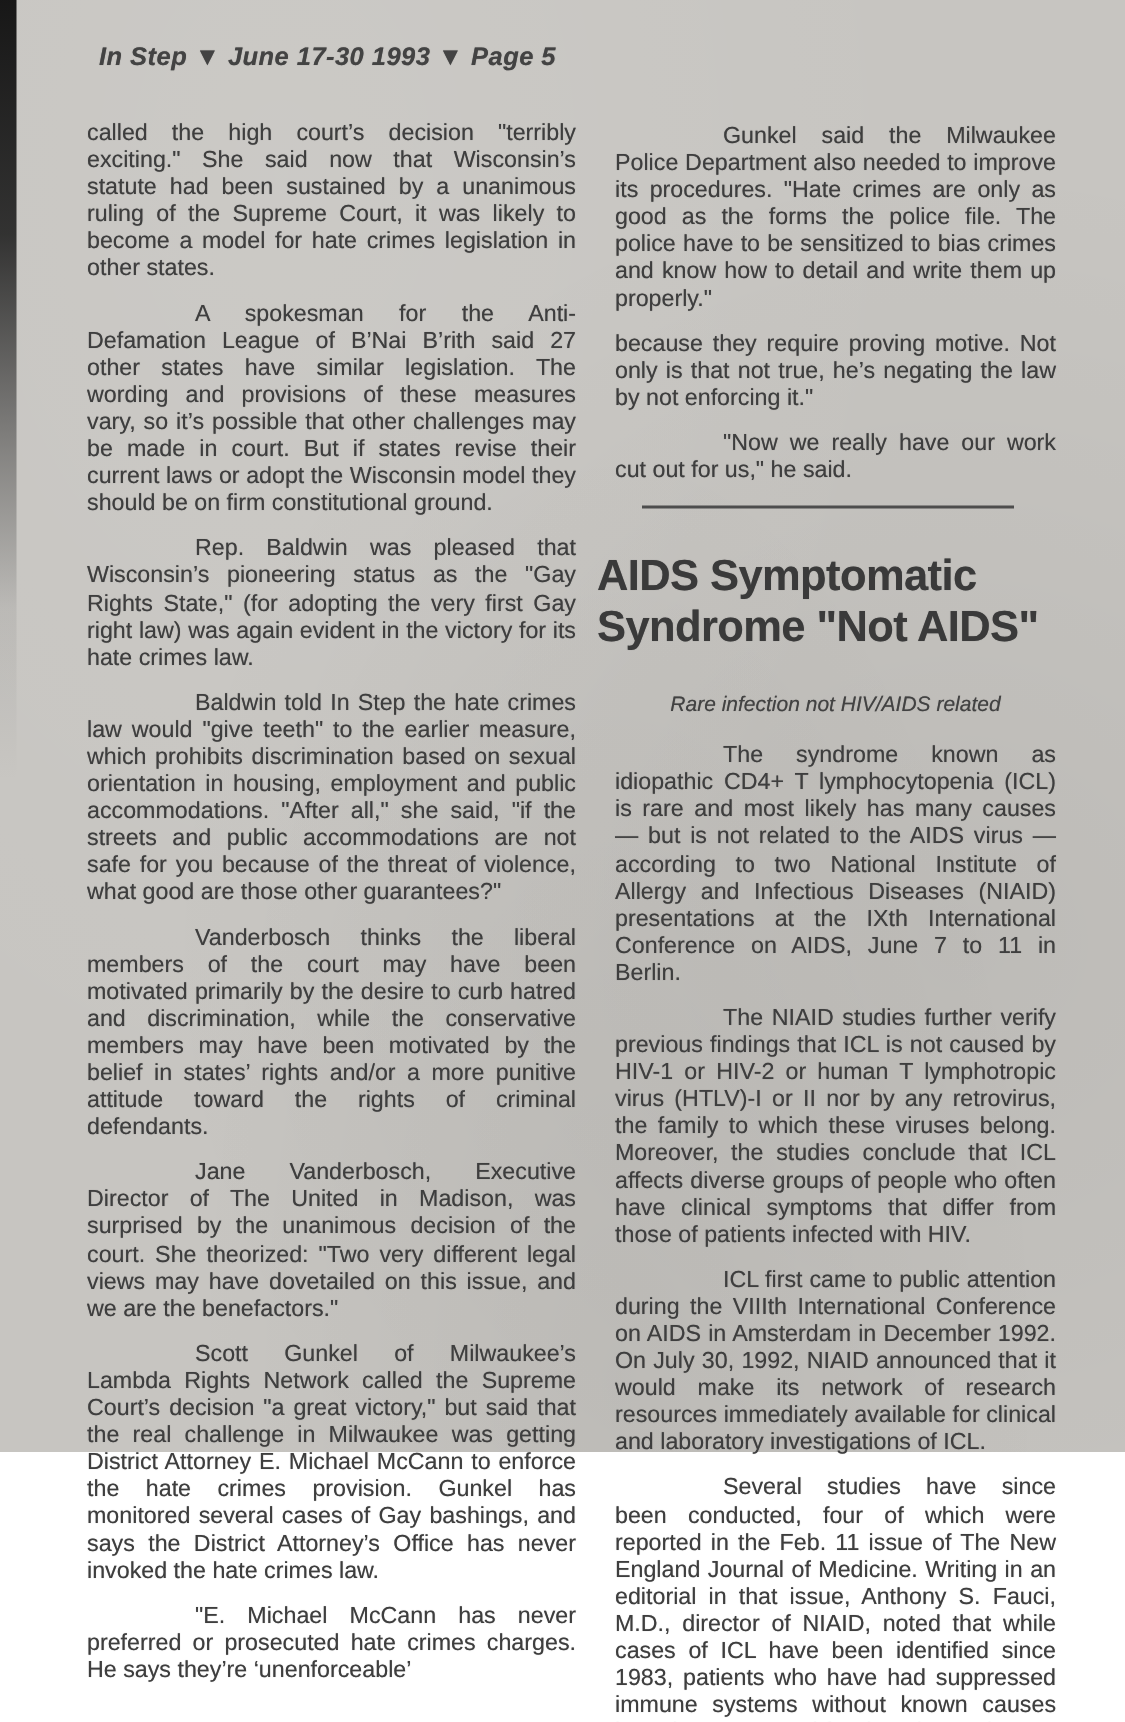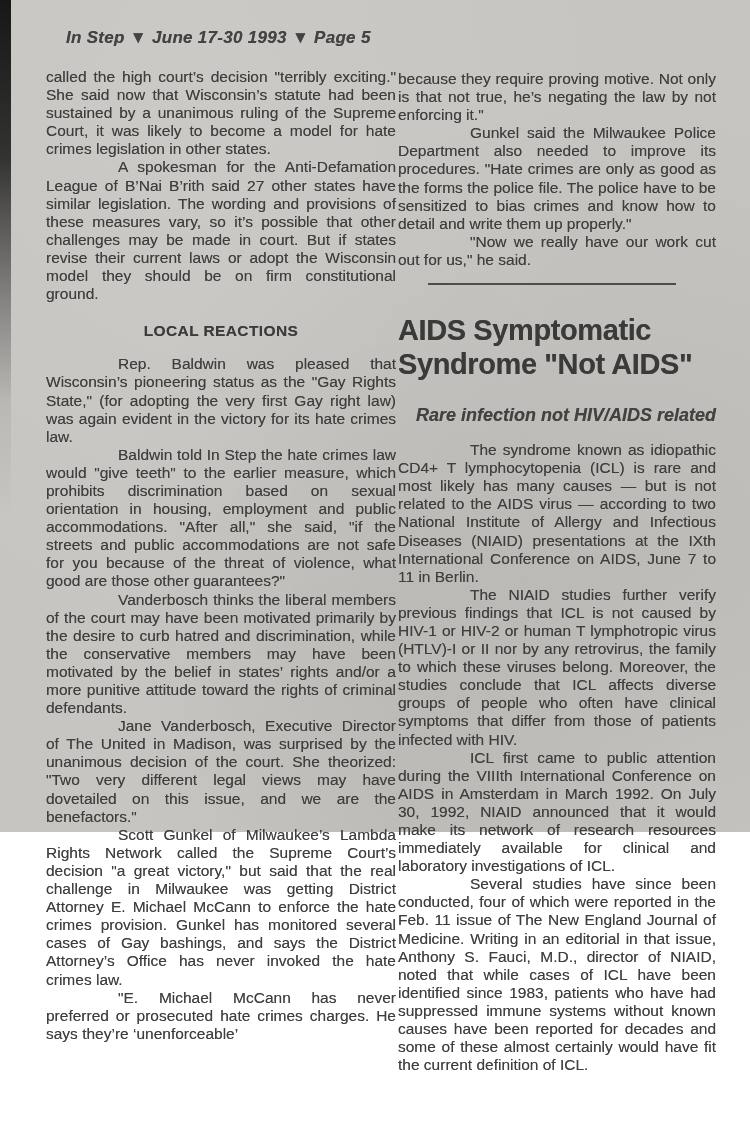--- a/index.html
+++ b/index.html
@@ -3,21 +3,21 @@
 <meta charset="utf-8">
 <style>
   html, body { margin: 0; padding: 0; }
   body {
     width: 750px; height: 1148px;
     font-family: "Liberation Sans", sans-serif;
     overflow: hidden;
   }
   .scan-page {
     position: relative;
-    width: 750px; height: 832px;
+    width: 750px; height: 968px;
     background:
       radial-gradient(ellipse at 25% 12%, rgba(255,255,255,0.08), transparent 55%),
       radial-gradient(ellipse at 85% 65%, rgba(0,0,0,0.05), transparent 60%),
       radial-gradient(ellipse at 55% 95%, rgba(0,0,0,0.04), transparent 50%),
       #c7c5c1;
     color: #3e3e3e;
   }
   .edge-shadow {
     position: absolute; left: 0; top: 0;
     width: 11px; height: 520px;
@@ -37,21 +37,21 @@
   }
   .col {
     position: absolute; top: 68px;
     text-align: justify;
     font-size: 15.5px; line-height: 18.1px;
     color: #3e3e3e;
     text-shadow: 0 0 0.5px rgba(62,62,62,0.6);
   }
   .col-left  { left: 46px;  width: 350px; }
   .col-right { left: 398px; width: 318px; top: 70px; }
-  .para { margin: 0; }
+  .para { margin: 12px; }
   .para.indent { text-indent: 72px; }
   .para .bold { font-weight: normal; }
   .section-heading {
     margin: 19px 0 15px;
     text-align: center;
     font-weight: bold;
     font-size: 15.5px;
     letter-spacing: 0.4px;
     color: #3b3b3b;
   }
@@ -66,49 +66,48 @@
     font-weight: bold;
     font-size: 29px;
     line-height: 34px;
     letter-spacing: -0.4px;
     color: #3a3a3a;
     text-align: left;
   }
   .subhead {
     margin: 22px 0 13px;
     font-style: italic;
-    font-size: 18px;
+    font-size: 14px;
     line-height: 25px;
     color: #424242;
-    text-align: right;
-    font-weight: 700;
+    text-align: center;
+    font-weight: 400;
   }
 </style>
 </head>
 <body>
 
 <div class="scan-page">
   <div class="edge-shadow"></div>
   <div class="page-header">In Step ▼ June 17-30 1993 ▼ Page 5</div>
   <div class="col col-left">
       <p class="para"><span>called the high court’s decision "terribly exciting." She said now that Wisconsin’s statute had been sustained by a unanimous ruling of the Supreme Court, it was likely to become a model for hate crimes legislation in other states.</span></p>
       <p class="para indent"><span>A spokesman for the Anti-Defamation League of B’Nai B’rith said 27 other states have similar legislation. The wording and provisions of these measures vary, so it’s possible that other challenges may be made in court. But if states revise their current laws or adopt the Wisconsin model they should be on firm constitutional ground.</span></p>
-      <h3 class="section-heading">LOCAL REACTIONS</h3>
       <p class="para indent"><span>Rep. Baldwin was pleased that Wisconsin’s pioneering status as the "Gay Rights State," (for adopting the very first Gay right law) was again evident in the victory for its hate crimes law.</span></p>
       <p class="para indent"><span>Baldwin told </span><span class="bold">In Step</span><span> the hate crimes law would "give teeth" to the earlier measure, which prohibits discrimination based on sexual orientation in housing, employment and public accommodations. "After all," she said, "if the streets and public accommodations are not safe for you because of the threat of violence, what good are those other guarantees?"</span></p>
       <p class="para indent"><span>Vanderbosch thinks the liberal members of the court may have been motivated primarily by the desire to curb hatred and discrimination, while the conservative members may have been motivated by the belief in states’ rights and/or a more punitive attitude toward the rights of criminal defendants.</span></p>
       <p class="para indent"><span>Jane Vanderbosch, Executive Director of The United in Madison, was surprised by the unanimous decision of the court. She theorized: "Two very different legal views may have dovetailed on this issue, and we are the benefactors."</span></p>
       <p class="para indent"><span>Scott Gunkel of Milwaukee’s Lambda Rights Network called the Supreme Court’s decision "a great victory," but said that the real challenge in Milwaukee was getting District Attorney E. Michael McCann to enforce the hate crimes provision. Gunkel has monitored several cases of Gay bashings, and says the District Attorney’s Office has never invoked the hate crimes law.</span></p>
       <p class="para indent"><span>"E. Michael McCann has never preferred or prosecuted hate crimes charges. He says they’re ‘unenforceable’</span></p>
     </div>
   <div class="col col-right">
+      <p class="para indent"><span>Gunkel said the Milwaukee Police Department also needed to improve its procedures. "Hate crimes are only as good as the forms the police file. The police have to be sensitized to bias crimes and know how to detail and write them up properly."</span></p>
       <p class="para"><span>because they require proving motive. Not only is that not true, he’s negating the law by not enforcing it."</span></p>
-      <p class="para indent"><span>Gunkel said the Milwaukee Police Department also needed to improve its procedures. "Hate crimes are only as good as the forms the police file. The police have to be sensitized to bias crimes and know how to detail and write them up properly."</span></p>
       <p class="para indent"><span>"Now we really have our work cut out for us," he said.</span></p>
       <hr class="divider">
       <h2 class="headline">AIDS Symptomatic Syndrome "Not AIDS"</h2>
       <h4 class="subhead">Rare infection not HIV/AIDS related</h4>
       <p class="para indent"><span>The syndrome known as idiopathic CD4+ T lymphocytopenia (ICL) is rare and most likely has many causes — but is not related to the AIDS virus — according to two National Institute of Allergy and Infectious Diseases (NIAID) presentations at the IXth International Conference on AIDS, June 7 to 11 in Berlin.</span></p>
       <p class="para indent"><span>The NIAID studies further verify previous findings that ICL is not caused by HIV-1 or HIV-2 or human T lymphotropic virus (HTLV)-I or II nor by any retrovirus, the family to which these viruses belong. Moreover, the studies conclude that ICL affects diverse groups of people who often have clinical symptoms that differ from those of patients infected with HIV.</span></p>
-      <p class="para indent"><span>ICL first came to public attention during the VIIIth International Conference on AIDS in Amsterdam in March 1992. On July 30, 1992, NIAID announced that it would make its network of research resources immediately available for clinical and laboratory investigations of ICL.</span></p>
+      <p class="para indent"><span>ICL first came to public attention during the VIIIth International Conference on AIDS in Amsterdam in December 1992. On July 30, 1992, NIAID announced that it would make its network of research resources immediately available for clinical and laboratory investigations of ICL.</span></p>
       <p class="para indent"><span>Several studies have since been conducted, four of which were reported in the Feb. 11 issue of </span><span class="bold">The New England Journal of Medicine.</span><span> Writing in an editorial in that issue, Anthony S. Fauci, M.D., director of NIAID, noted that while cases of ICL have been identified since 1983, patients who have had suppressed immune systems without known causes have been reported for decades and some of these almost certainly would have fit the current definition of ICL.</span></p>
     </div>
 </div>
 
 </body></html>

